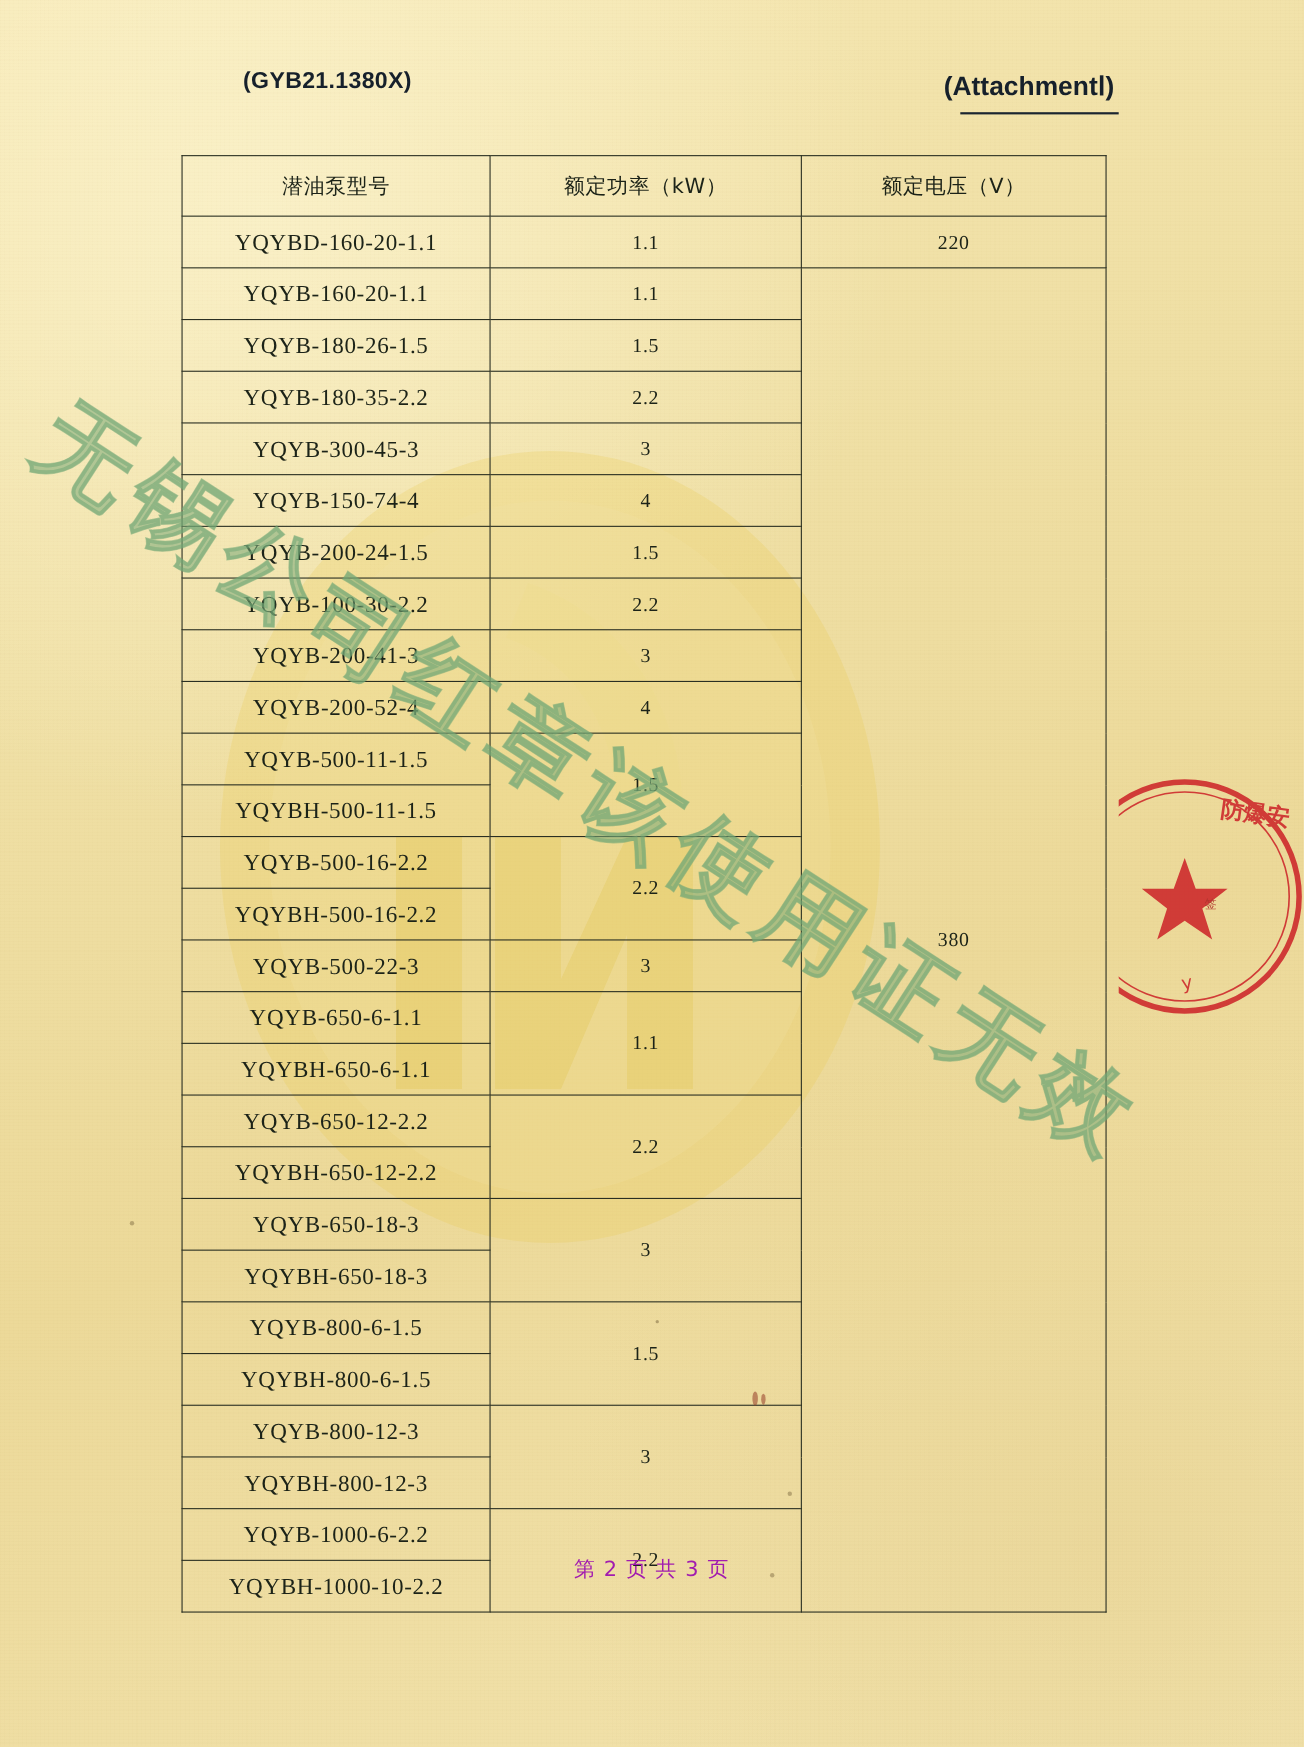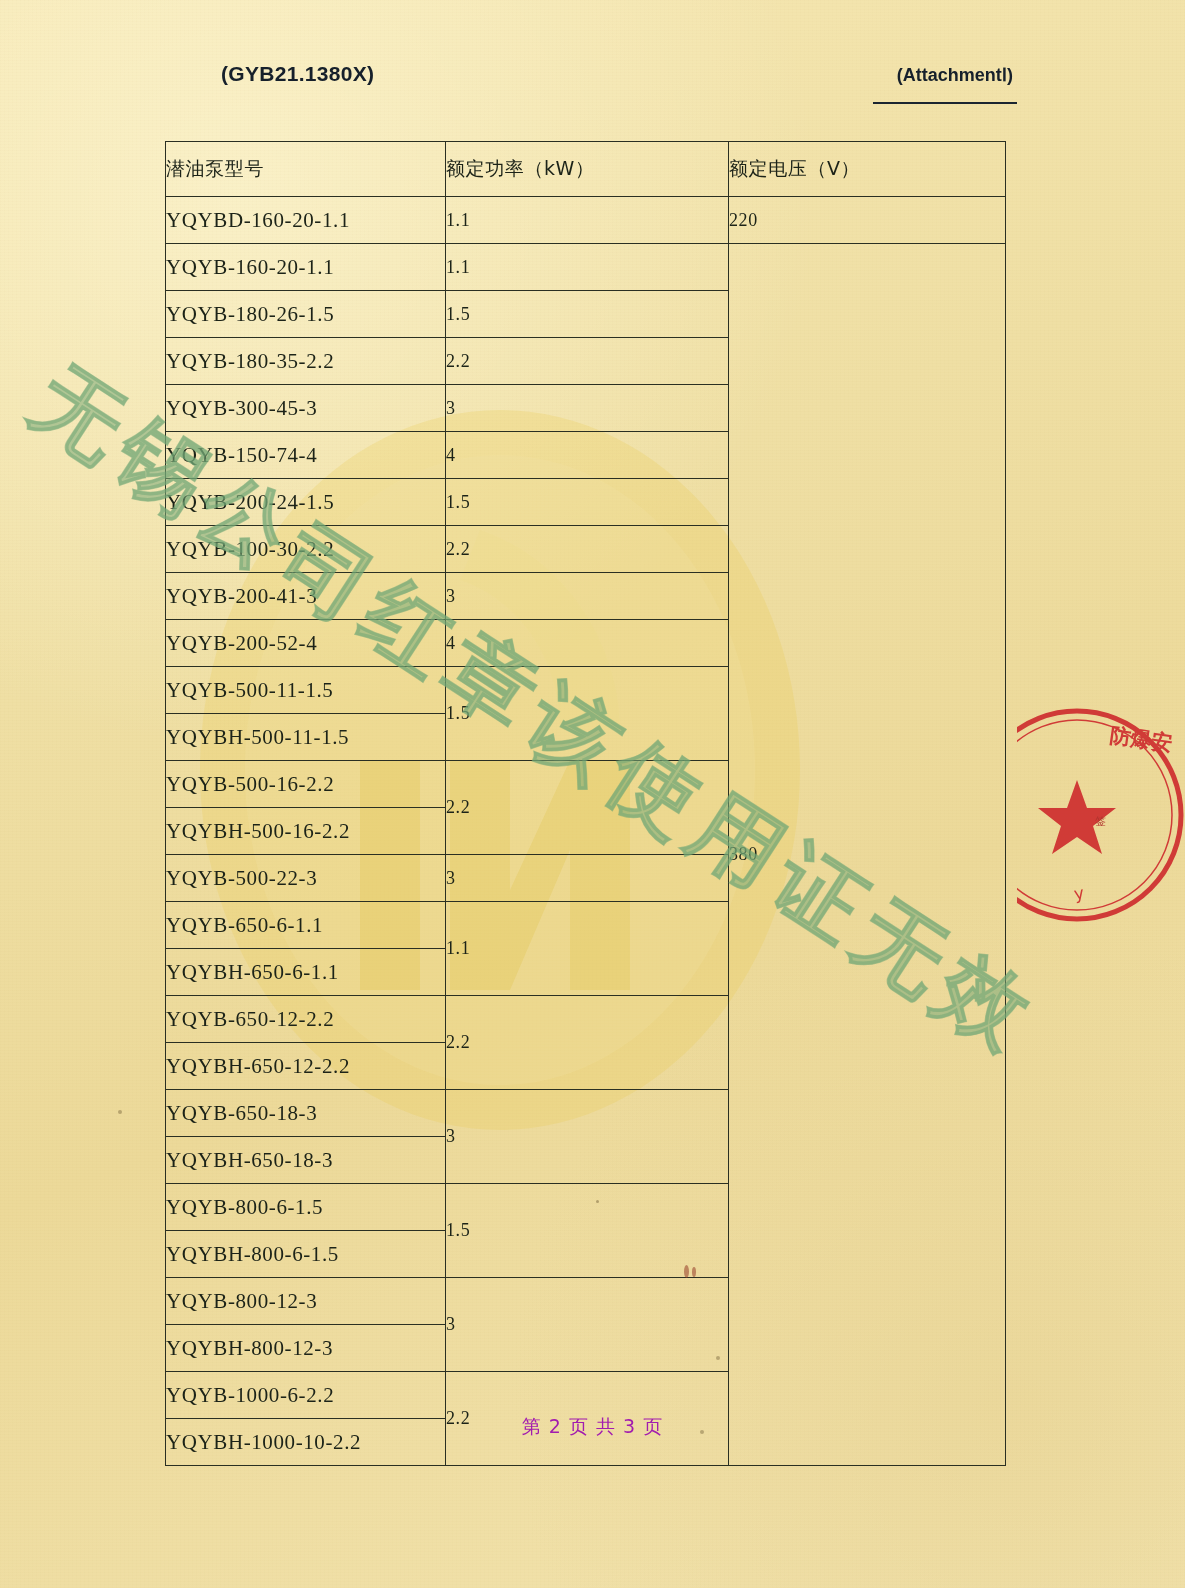--- a/index.html
+++ b/index.html
@@ -65,21 +65,21 @@
     font-size: 21px;
     font-weight: bold;
     color: #16202b;
     letter-spacing: 0.3px;
   }
   .hdr-right {
     position: absolute;
     right: 4px;
     top: 2px;
     font-family: "Liberation Sans", sans-serif;
-    font-size: 18px;
+    font-size: 24px;
     font-weight: bold;
     color: #16202b;
   }
   .hdr-rule {
     position: absolute;
     left: 660px;
     right: 0;
     top: 40px;
     border-bottom: 2px solid #1b2530;
   }
@@ -87,21 +87,21 @@
   table.spec {
     position: absolute;
     top: 141px;
     left: 165px;
     width: 840px;
     border-collapse: collapse;
     table-layout: fixed;
   }
   table.spec th, table.spec td {
     border: 1px solid #2a2f22;
-    text-align: left;
+    text-align: center;
     color: #1c2318;
     font-size: 17.5px;
     letter-spacing: 0.6px;
     padding: 0;
     height: 46px;
     background: transparent;
   }
   table.spec th {
     height: 54px;
     font-weight: normal;

